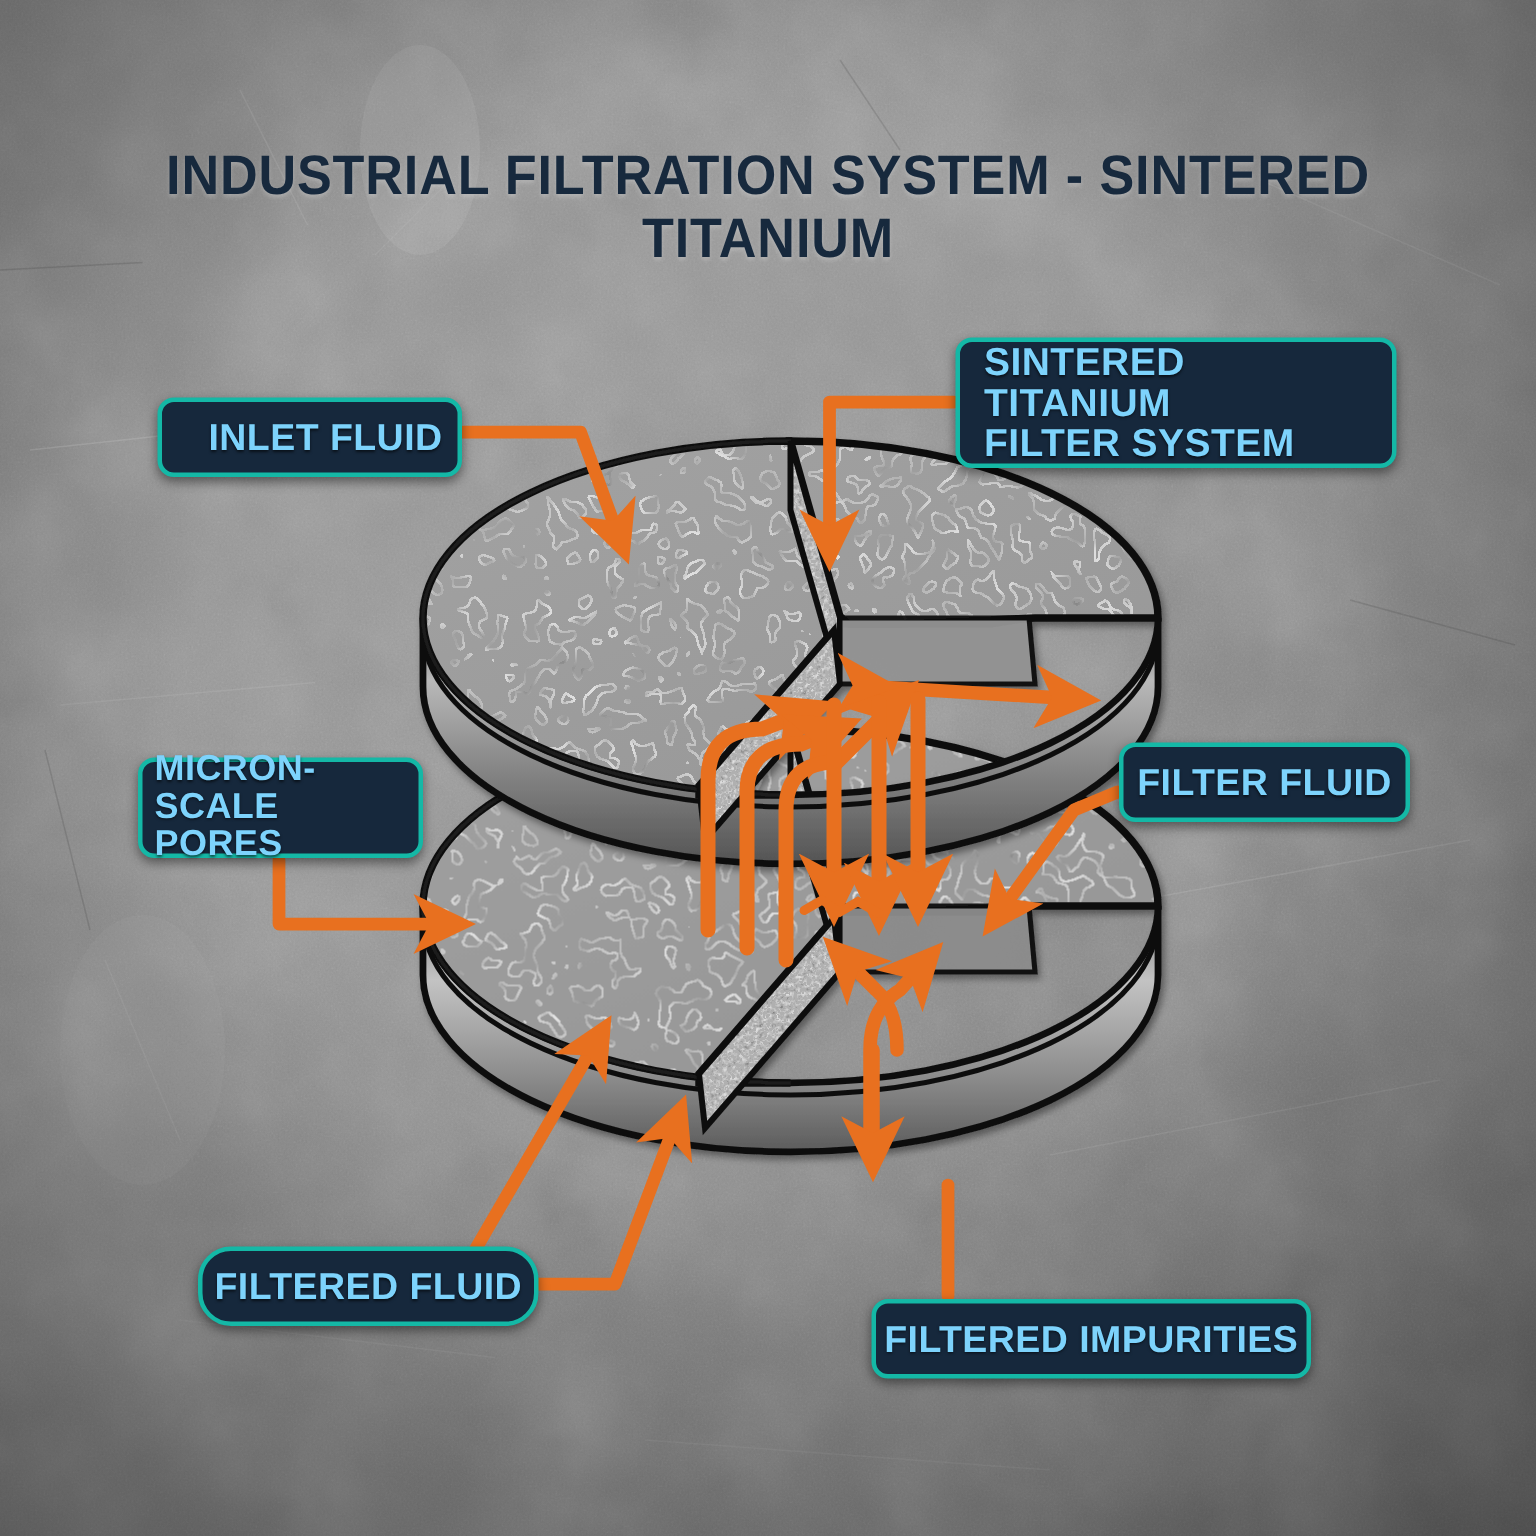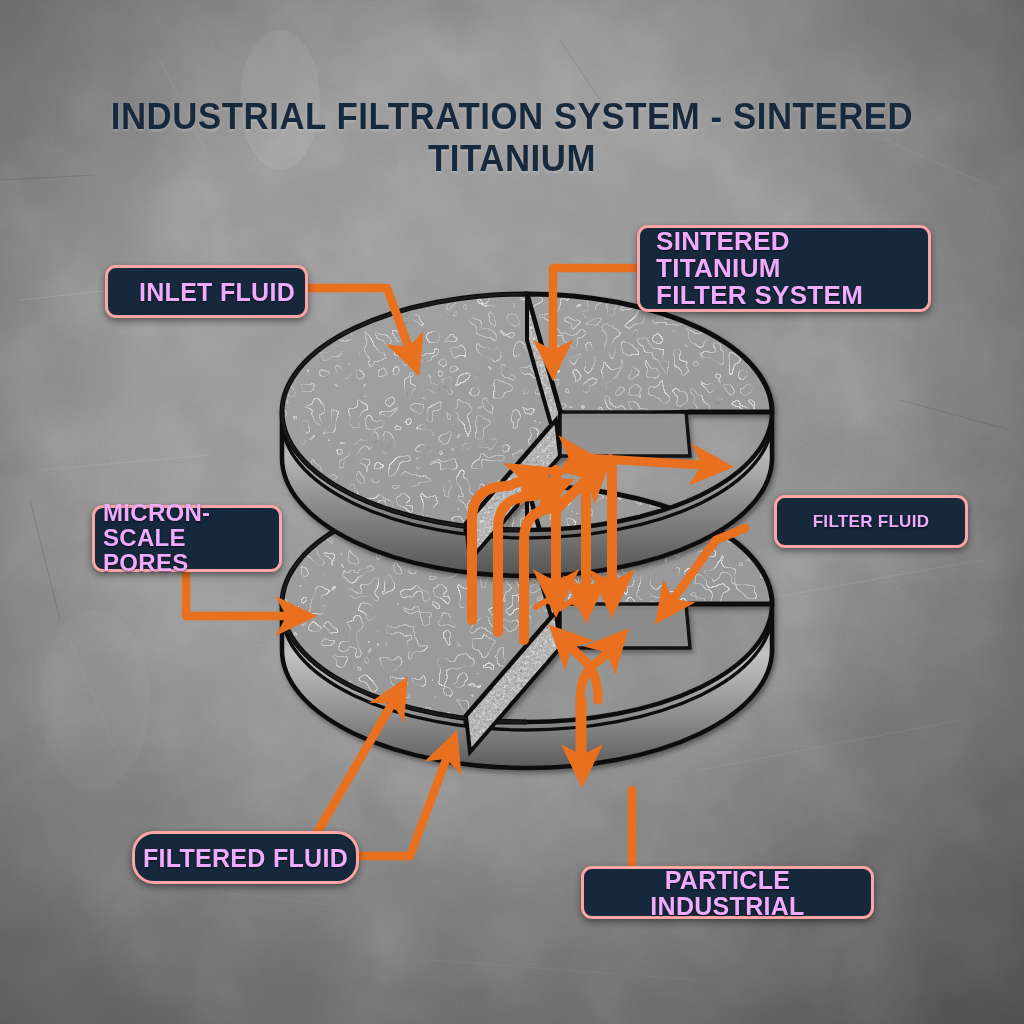--- a/index.html
+++ b/index.html
@@ -2,42 +2,42 @@
 <html><head>
 <meta charset="utf-8">
 <title>Industrial Filtration System</title>
 <style>
   html,body{margin:0;padding:0;background:#6e6e6e;}
   body{width:1024px;height:1024px;overflow:hidden;
        font-family:"Liberation Sans",sans-serif;}
   #stage{position:relative;width:1024px;height:1024px;overflow:hidden;}
   #bg{position:absolute;inset:0;}
   #svgmain{position:absolute;inset:0;}
-  .lbl{position:absolute;background:#16283c;border:3px solid #fca5a5;
-       border-radius:11px;color:#f0abfc;font-weight:bold;
+  .lbl{position:absolute;background:#16283c;border:3px solid #14b8a6;
+       border-radius:11px;color:#7dd3fc;font-weight:bold;
        font-family:"Liberation Sans Narrow","Liberation Sans",sans-serif;
        letter-spacing:.3px;line-height:1.04;
        box-shadow:0 3px 7px rgba(0,0,0,.45);
        text-shadow:0 1px 2px rgba(0,0,0,.6);
        display:flex;align-items:center;}
   .lbl span{display:block;width:100%;}
   #title{position:absolute;left:0;top:96px;width:1024px;text-align:center;
          color:#17293d;font-weight:bold;font-size:37px;letter-spacing:.6px;
          font-family:"Liberation Sans Narrow","Liberation Sans",sans-serif;
          text-shadow:0 2px 3px rgba(255,255,255,.22);
          transform:scaleX(.94);transform-origin:50% 50%;}
   
   #lbl-inlet{left:105px;top:265px;width:176px;height:47px;font-size:25px;
              justify-content:center;text-align:center;padding-left:21px;}
   #lbl-plate{left:637px;top:225px;width:294px;height:87px;font-size:26px;
              padding:0 16px;box-sizing:border-box;text-align:left;}
   #lbl-pores{left:92px;top:505px;width:190px;height:67px;font-size:24px;
              text-align:left;padding:0 8px;box-sizing:border-box;}
-  #lbl-filter{left:746px;top:495px;width:188px;height:47px;font-size:17px;
-              justify-content:flex-start;text-align:center;margin-left:28px;}
+  #lbl-filter{left:746px;top:495px;width:188px;height:47px;font-size:25px;
+              justify-content:flex-start;text-align:center;}
   #lbl-filtered{left:132px;top:831px;width:221px;height:47px;font-size:25px;
                 justify-content:center;text-align:center;border-radius:22px;}
   #lbl-particle{left:581px;top:866px;width:287px;height:47px;font-size:25px;
                 justify-content:center;text-align:center;}
 </style>
 </head>
 <body>
 
 <div id="stage">
 
@@ -256,16 +256,16 @@
 
   <div class="lbl" id="lbl-filter">
     <span>FILTER FLUID</span>
   </div>
 
   <div class="lbl" id="lbl-filtered">
     <span>FILTERED FLUID</span>
   </div>
 
   <div class="lbl" id="lbl-particle">
-    <span>PARTICLE INDUSTRIAL</span>
+    <span>FILTERED IMPURITIES</span>
   </div>
 
 </div>
 
 </body></html>

